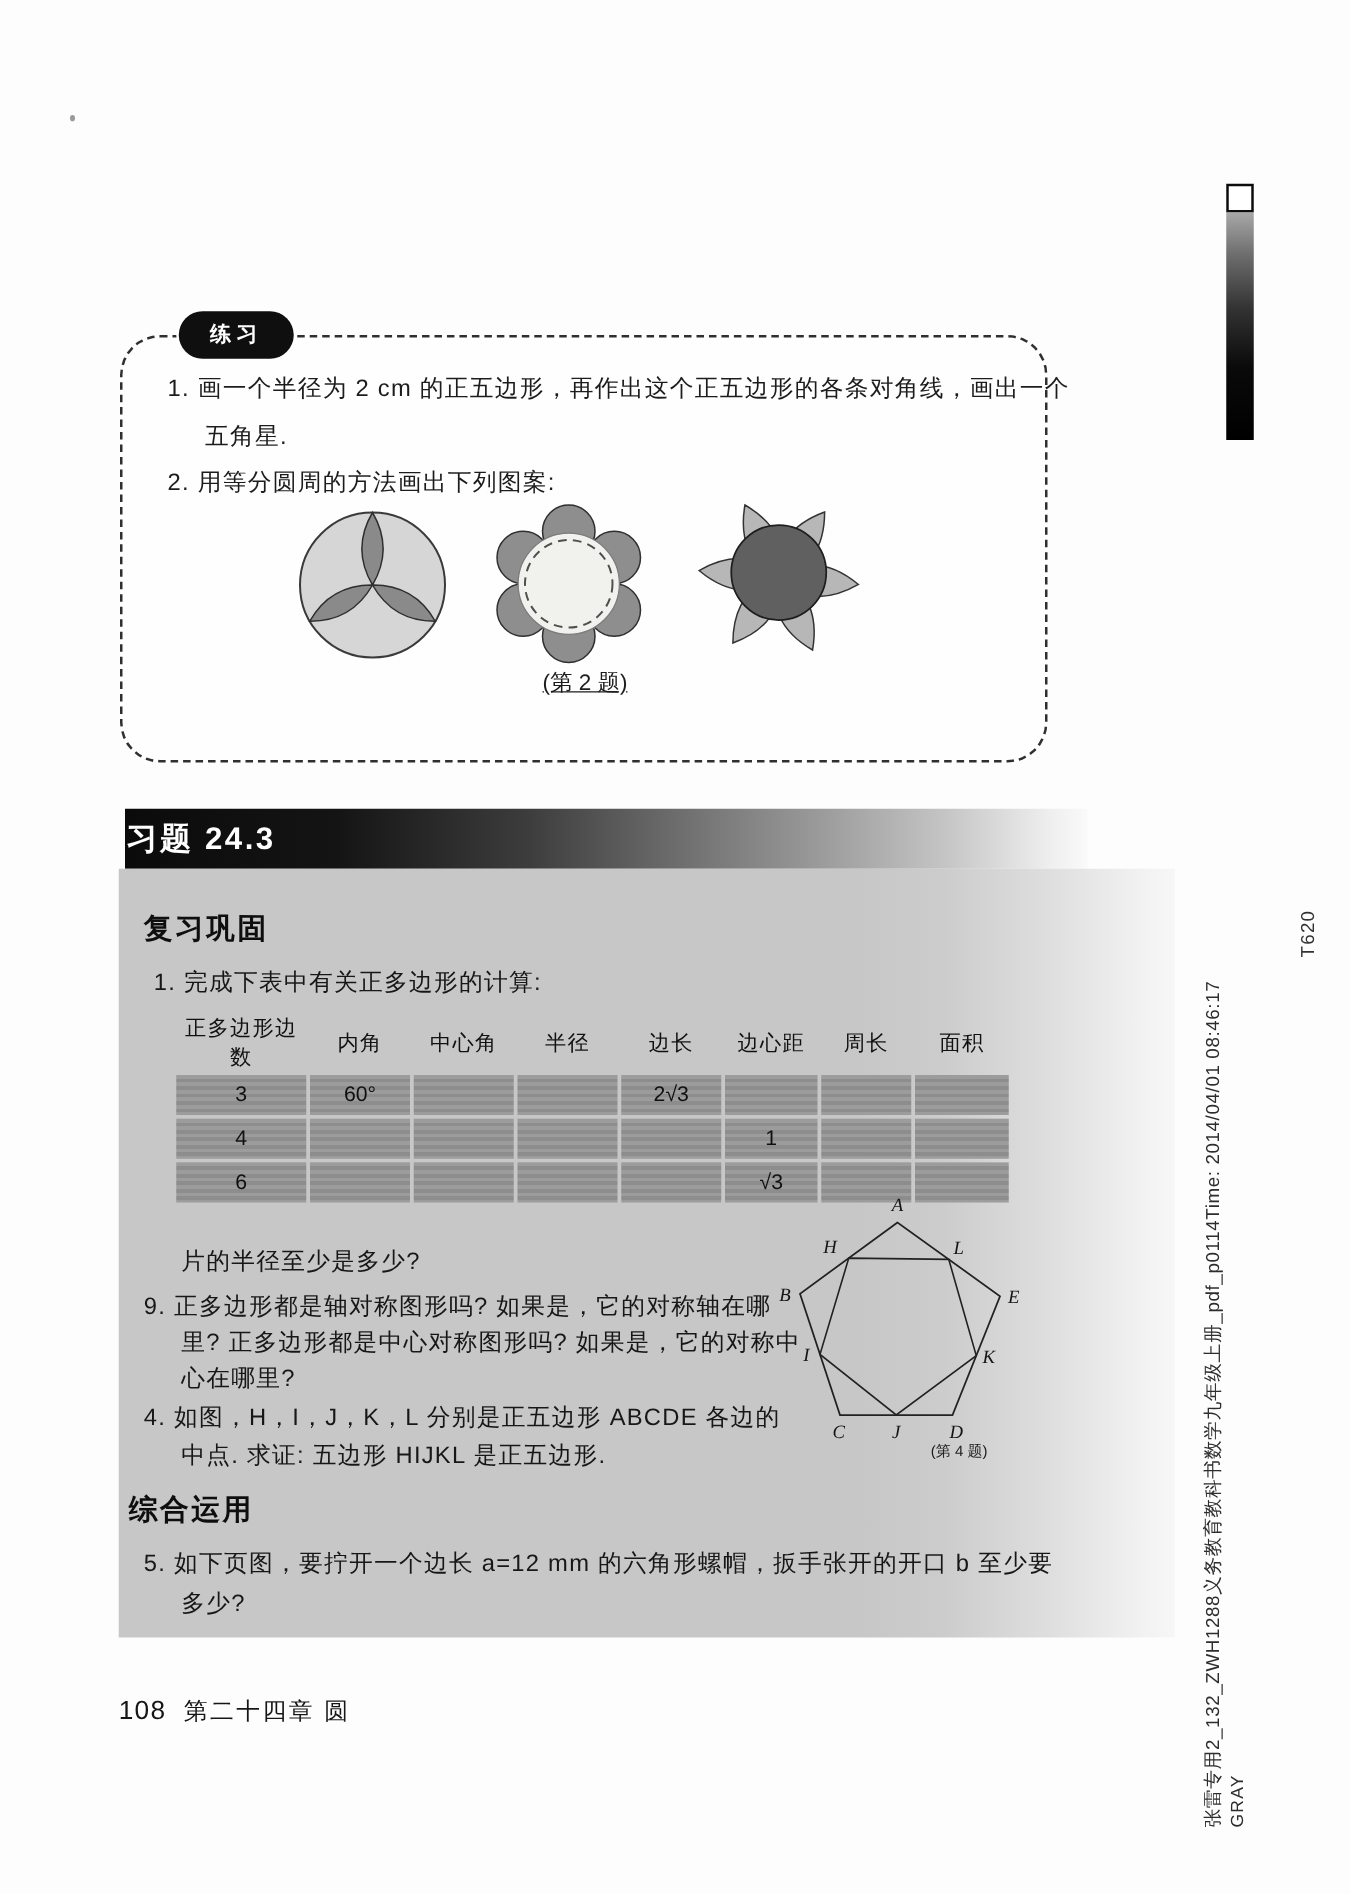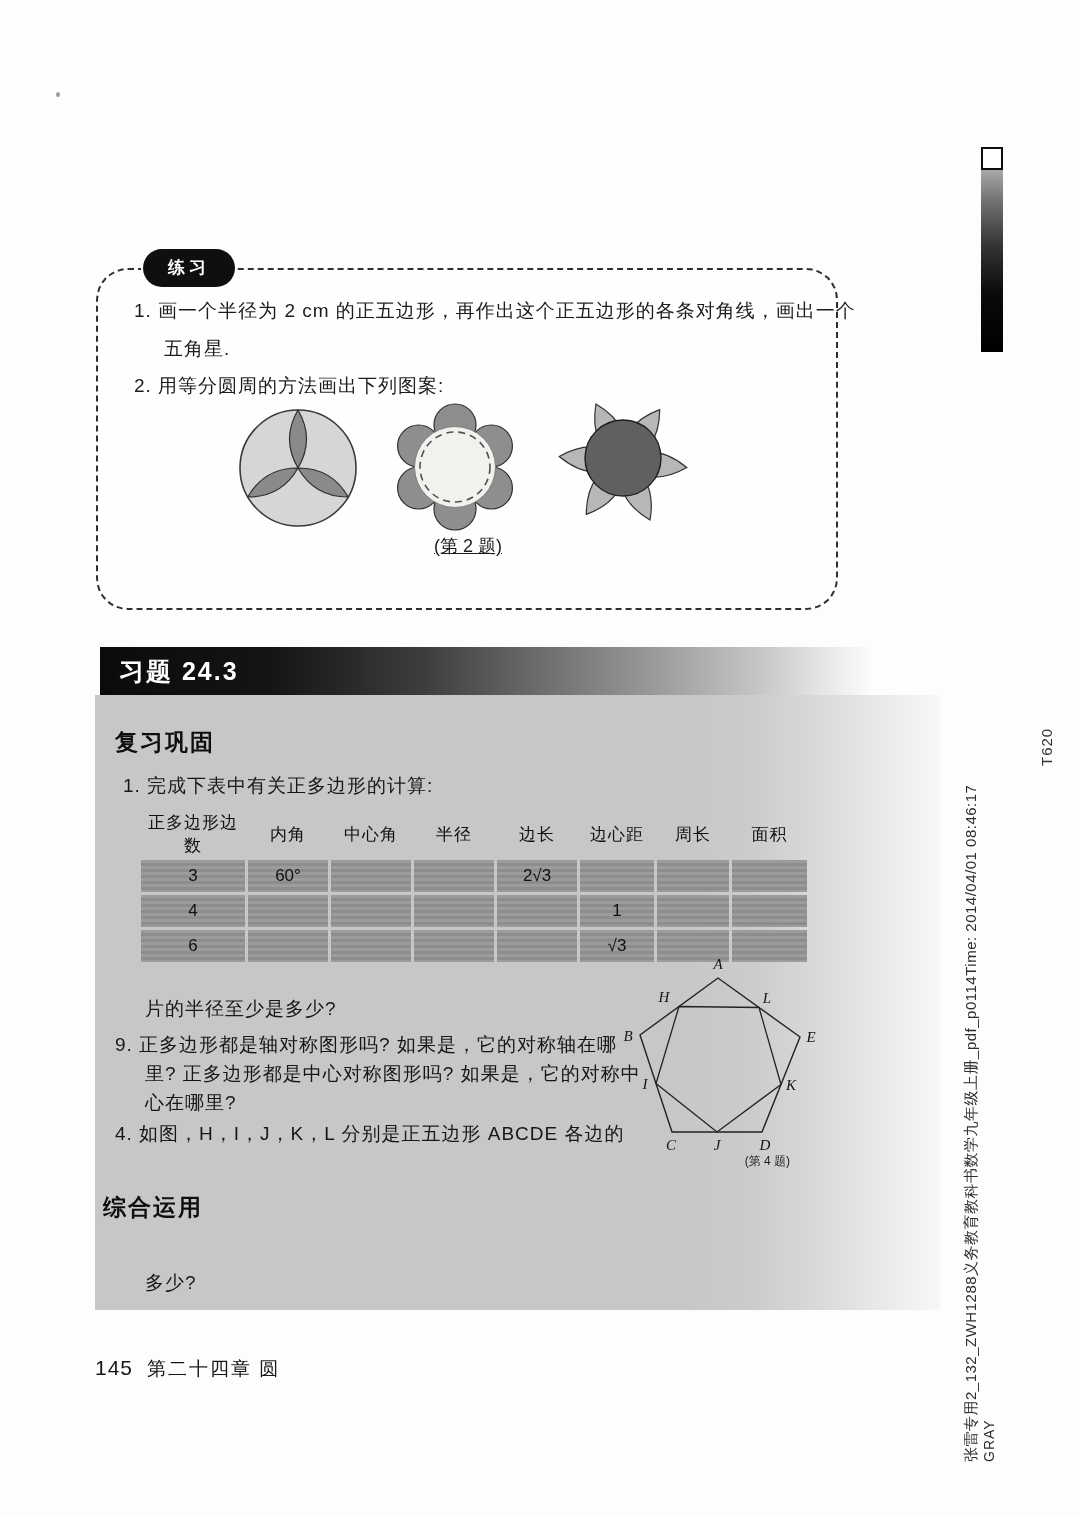--- a/index.html
+++ b/index.html
@@ -13,21 +13,21 @@
   .practice-box{left:96px;top:268px;width:738px;height:338px;border:2px dashed #2f2f2f;border-radius:32px;background:#fefefe;}
   .practice-badge{left:143px;top:249px;width:92px;height:38px;background:#0f0f0f;border-radius:19px;
       color:#fff;font-size:17px;font-weight:bold;text-align:center;line-height:38px;letter-spacing:4px;
       box-shadow:0 0 0 2px #fefefe;}
   .p-line{font-size:19px;letter-spacing:1px;white-space:nowrap;}
   .fig-caption{font-size:18px;text-align:center;width:140px;text-decoration:underline;}
 
   
   .ex-bar{left:100px;top:647px;width:770px;height:48px;
       background:linear-gradient(90deg,#0b0b0b 0%,#141414 22%,#3d3d3d 42%,#6f6f6f 58%,#9a9a9a 72%,#c4c4c4 85%,#eeeeee 96%,#fafafa 100%);}
-  .ex-bar-label{padding-left:19px;line-height:48px;color:#ffffff;font-size:25px;font-weight:bold;letter-spacing:2px;}
+  .ex-bar-label{padding-left:1px;line-height:48px;color:#ffffff;font-size:25px;font-weight:bold;letter-spacing:2px;}
 
   
   .gray-region{left:95px;top:695px;width:845px;height:615px;
       background:linear-gradient(90deg,#c7c7c7 0%,#c7c7c7 70%,#cccccc 78%,#dedede 88%,#f2f2f2 97%,#f7f7f7 100%);}
   .g-head{font-size:23px;font-weight:bold;letter-spacing:2px;color:#0e0e0e;}
   .g-line{font-size:19px;letter-spacing:1px;white-space:nowrap;color:#171717;}
 
   
   table.poly{border-collapse:separate;border-spacing:3px;table-layout:fixed;}
   table.poly th{font-weight:normal;font-size:17px;letter-spacing:1px;padding:0;height:31px;color:#111;}
@@ -160,22 +160,24 @@
       <td></td>
     </tr>
   </tbody>
     </table>
 
   <div class="abs g-line" style="left:50px;top:301px;">片的半径至少是多少?</div>
   <div class="abs g-line" style="left:20px;top:337px;">9. 正多边形都是轴对称图形吗? 如果是，它的对称轴在哪</div>
   <div class="abs g-line" style="left:50px;top:366px;">里? 正多边形都是中心对称图形吗? 如果是，它的对称中</div>
   <div class="abs g-line" style="left:50px;top:395px;">心在哪里?</div>
   <div class="abs g-line" style="left:20px;top:426px;">4. 如图，H，I，J，K，L 分别是正五边形 ABCDE 各边的</div>
+  <div class="abs g-line" style="left:50px;top:456px;">中点. 求证: 五边形 HIJKL 是正五边形.</div>
 
   <div class="abs g-head" style="left:8px;top:497px;">综合运用</div>
+  <div class="abs g-line" style="left:20px;top:543px;">5. 如下页图，要拧开一个边长 a=12 mm 的六角形螺帽，扳手张开的开口 b 至少要</div>
   <div class="abs g-line" style="left:50px;top:575px;">多少?</div>
 </div>
 
 <svg class="abs" style="left:618px;top:952px;" width="230" height="202">
   <polygon points="100,26 22,83 54,180 144,180 182,85" fill="none" stroke="#222" stroke-width="1.4"></polygon>
   <polygon points="61,54.5 38,131.5 99,180 163,132.5 141,55.5" fill="none" stroke="#222" stroke-width="1.3"></polygon>
   <g font-size="15" font-style="italic" fill="#151515" text-anchor="middle">
     <text x="100" y="17">A</text>
     <text x="10" y="89">B</text>
     <text x="53" y="198">C</text>
@@ -184,21 +186,21 @@
     <text x="46" y="50">H</text>
     <text x="27" y="137">I</text>
     <text x="99" y="198">J</text>
     <text x="173" y="138">K</text>
     <text x="149" y="51">L</text>
   </g>
 </svg>
 <div class="abs pent-caption" style="left:650px;top:1153px;">(第 4 题)</div>
 
 <div class="abs footer">
-  <span class="pg">145</span><span>第二十四章  圆</span>
+  <span class="pg">108</span><span>第二十四章  圆</span>
 </div>
 
 <div class="abs reg-box"></div>
 <div class="abs reg-bar"></div>
 
 <div class="abs" style="left:1038px;top:766px;">
   <div class="rot t620">T620</div>
 </div>
 <div class="abs" style="left:961px;top:1462px;">
   <div class="rot">

